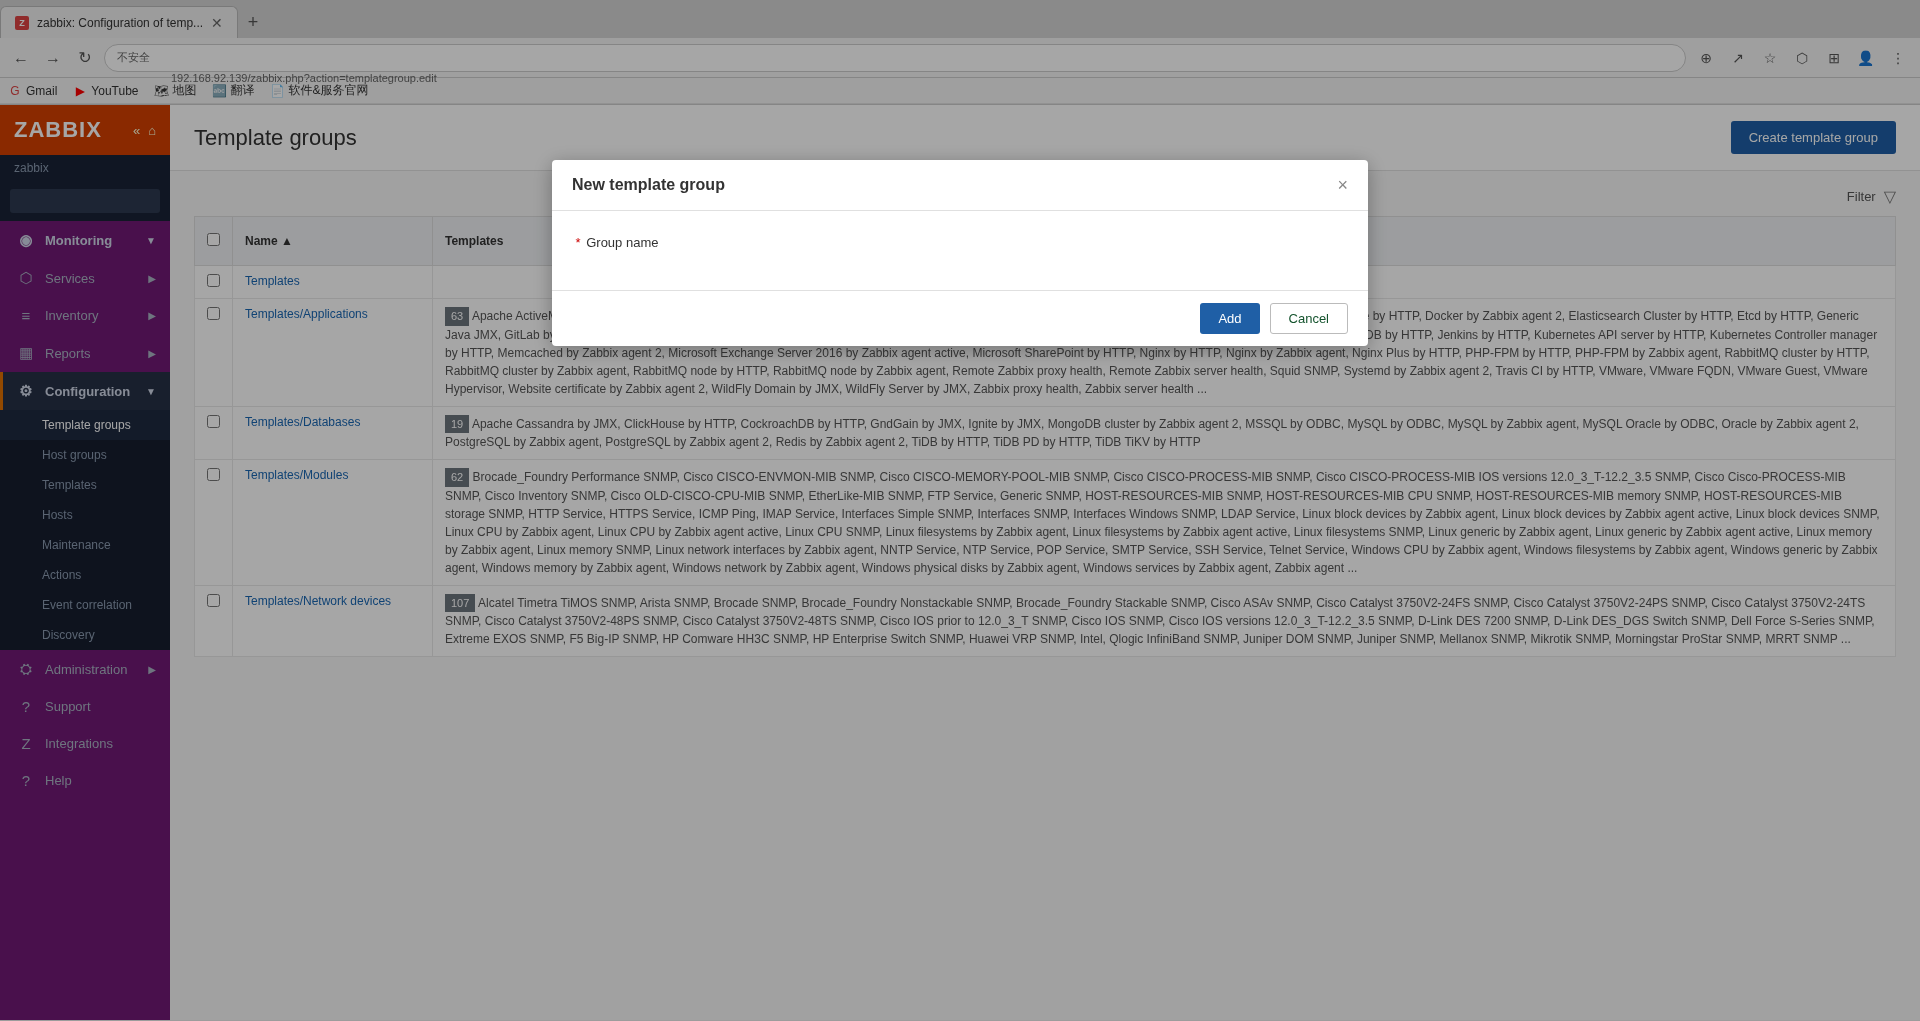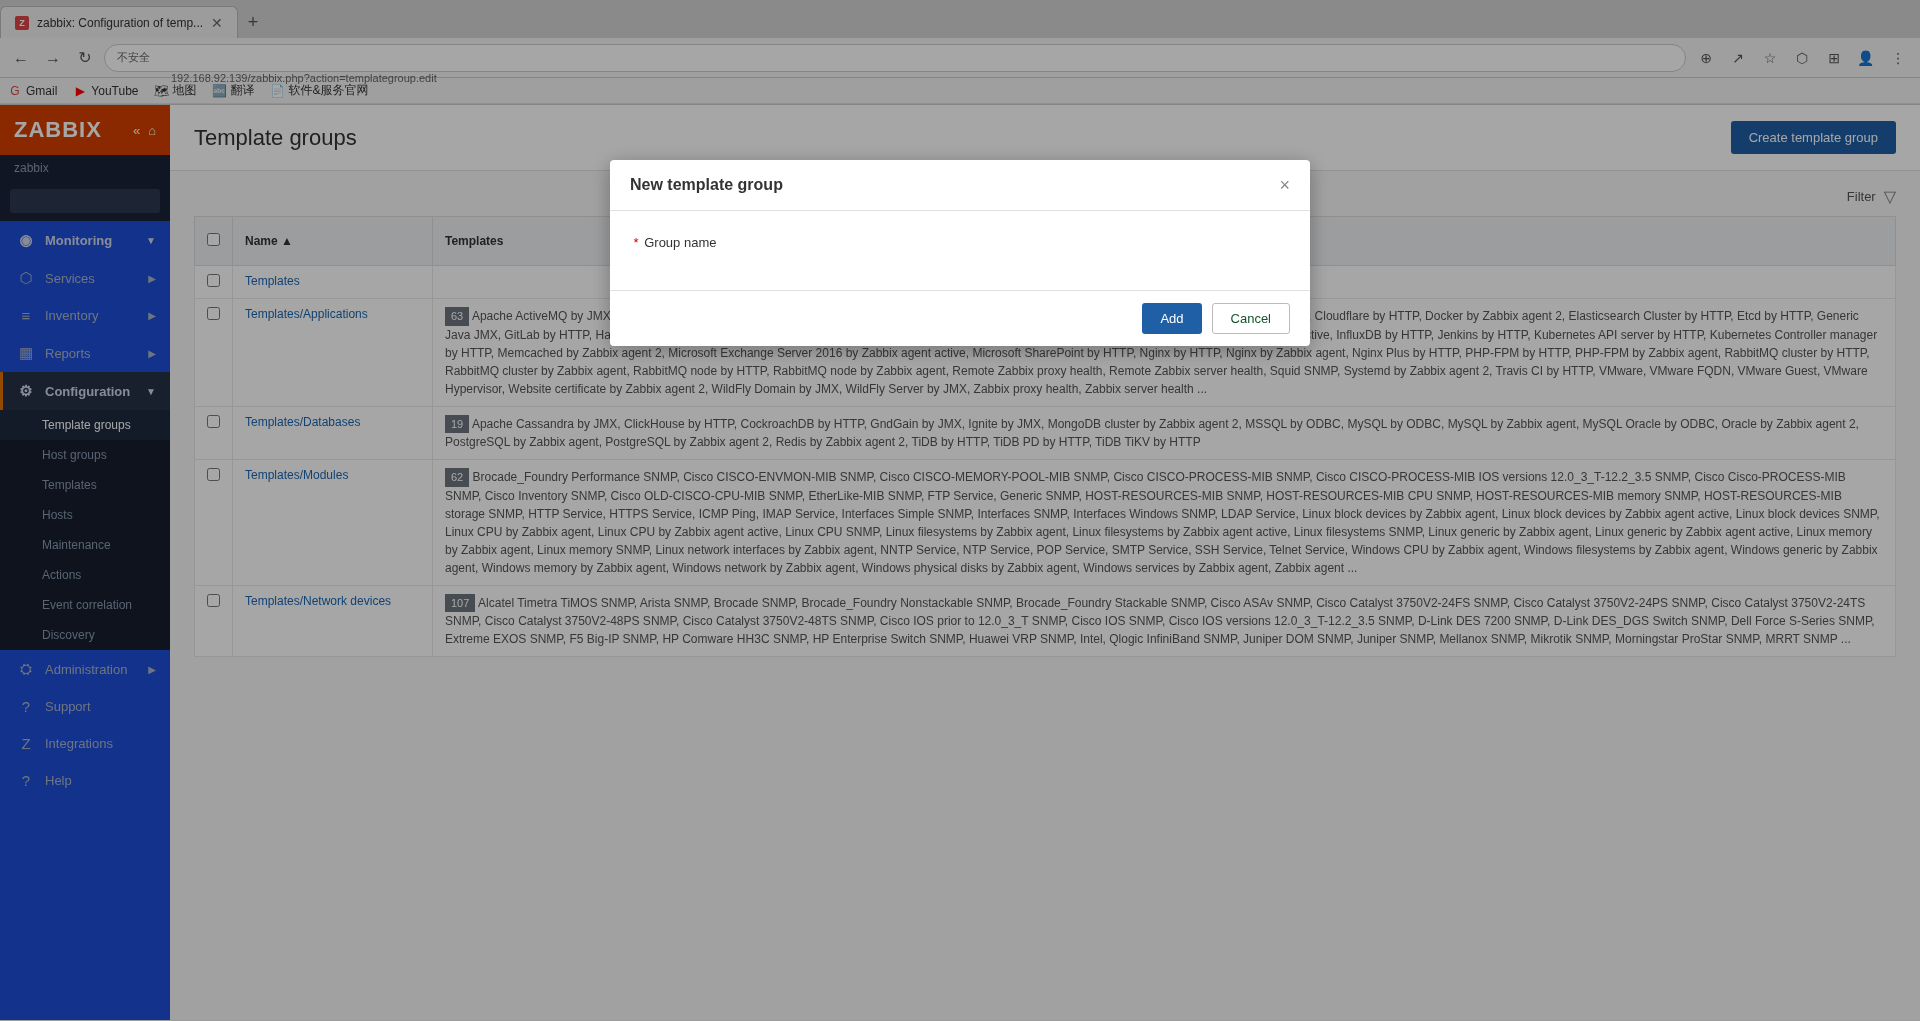--- a/index.html
+++ b/index.html
@@ -81,21 +81,21 @@
     
     .app-layout {
       display: flex;
       height: calc(1021px - 38px - 40px - 28px);
       overflow: hidden;
     }
 
     
     .sidebar {
       width: 170px;
-      background: #1d4ed8;
+      background: #701a75;
       color: #aab4c4;
       display: flex;
       flex-direction: column;
       flex-shrink: 0;
       overflow-y: auto;
     }
     .sidebar-logo {
       background: #d44000;
       padding: 12px 14px;
       display: flex;
@@ -251,21 +251,21 @@
       z-index: 100;
       display: flex;
       align-items: flex-start;
       justify-content: center;
       padding-top: 160px;
     }
     .modal {
       background: white;
       border-radius: 4px;
       box-shadow: 0 4px 20px rgba(0,0,0,0.3);
-      width: 700px;
+      width: 816px;
       padding: 0;
       position: relative;
     }
     .modal-header {
       padding: 16px 20px;
       border-bottom: 1px solid #e0e0e0;
       display: flex;
       align-items: center;
       justify-content: space-between;
     }

